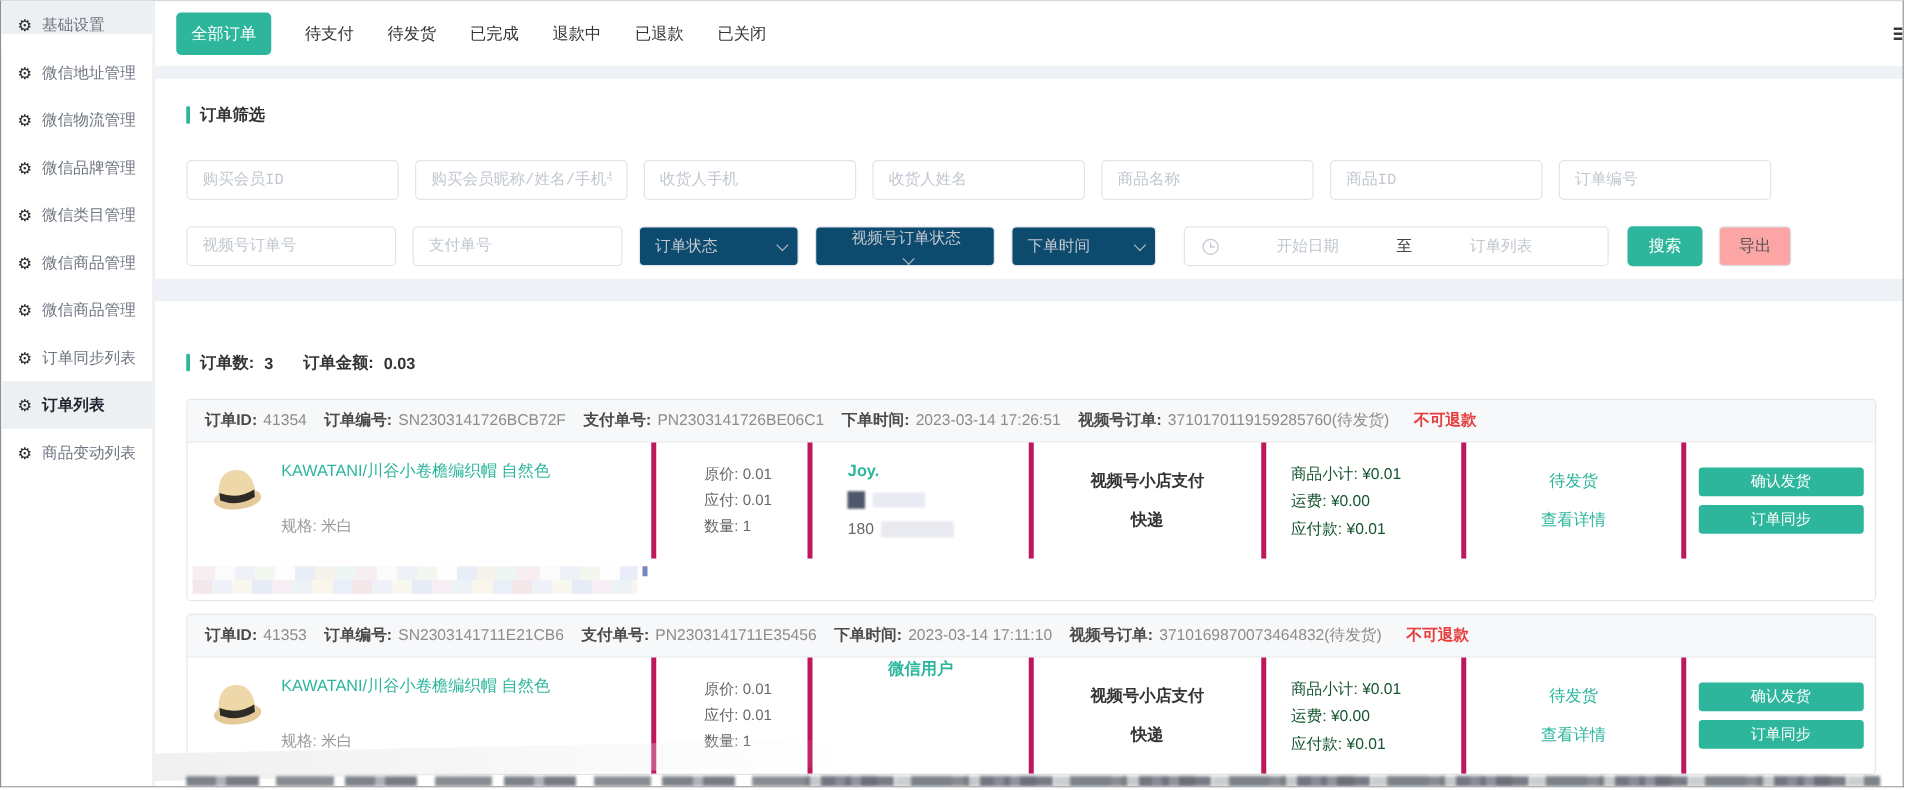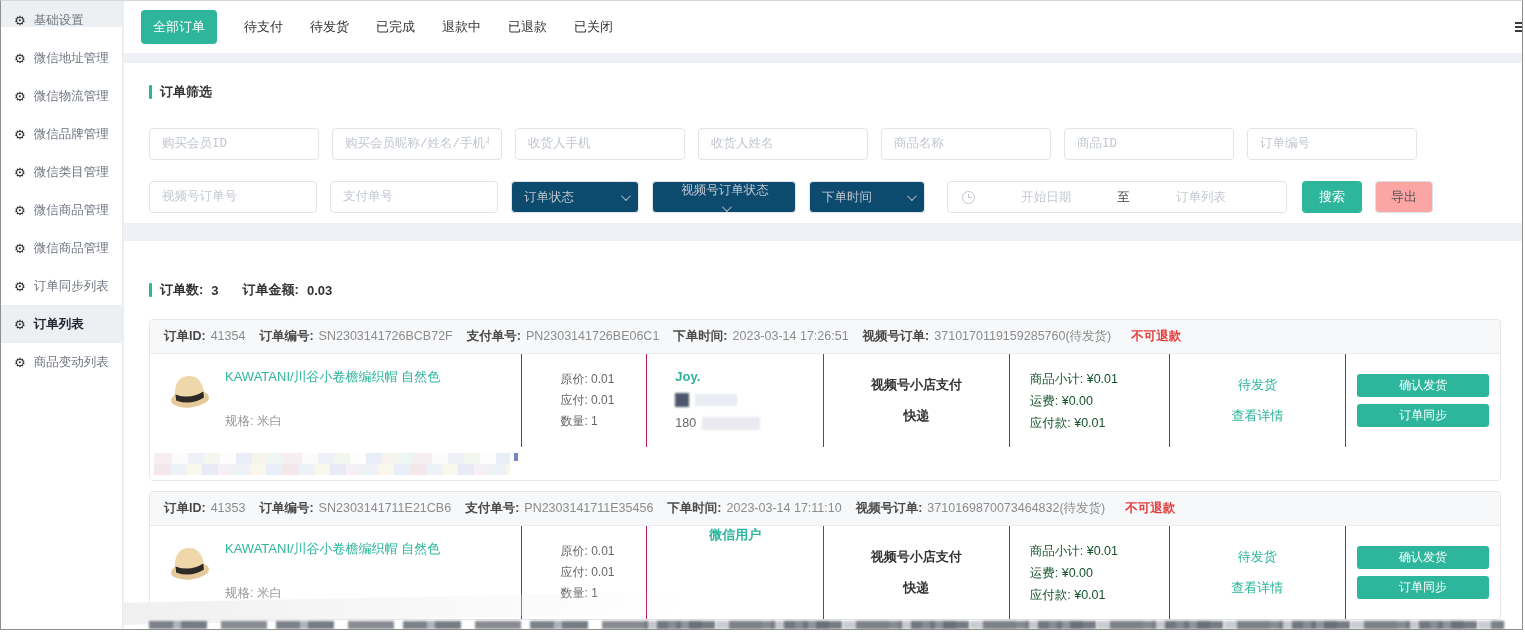--- a/index.html
+++ b/index.html
@@ -60,21 +60,21 @@
   .summary .gapper { width:8px; }
   .order-card { width:1352px; border:1px solid #e6e6e6; border-radius:4px; margin-top:20px;
                 background:#fff; overflow:hidden; }
   .order-head { height:34px; background:#f7f8fa; border-bottom:1px solid #ececec; display:flex;
                 align-items:center; padding-left:14px; font-size:12.5px; white-space:nowrap; }
   .mpair { margin-right:14px; }
   .m-label { color:#4a4a4a; font-weight:bold; }
   .m-value { color:#8c8c8c; margin-left:5px; }
   .refund { color:#e63c3c; font-weight:bold; margin-left:6px; }
   .order-body { display:flex; height:93px; }
-  .col { border-left:1px solid #be185d; }
+  .col { border-left:4px solid #be185d; }
   .col:first-child { border-left:none; }
   .col-product { width:372px; display:flex; padding:14px 0 0 16px; }
   .hat-wrap { width:46px; height:42px; transform:rotate(-6deg); flex:none; }
   .prod-info { margin-left:13px; }
   .prod-name { color:#2db69c; font-size:13px; cursor:pointer; }
   .prod-spec { color:#999; font-size:12.5px; margin-top:27px; }
   .col-price { width:125px; padding:15px 0 0 38px; font-size:12px; color:#666; line-height:21px; }
   .col-customer { width:177px; padding:15px 0 0 28px; font-size:12.5px; color:#666; }
   .cust-name { color:#2db69c; font-size:13px; font-weight:bold; }
   .cust-center { display:flex; justify-content:center; padding:0; }

